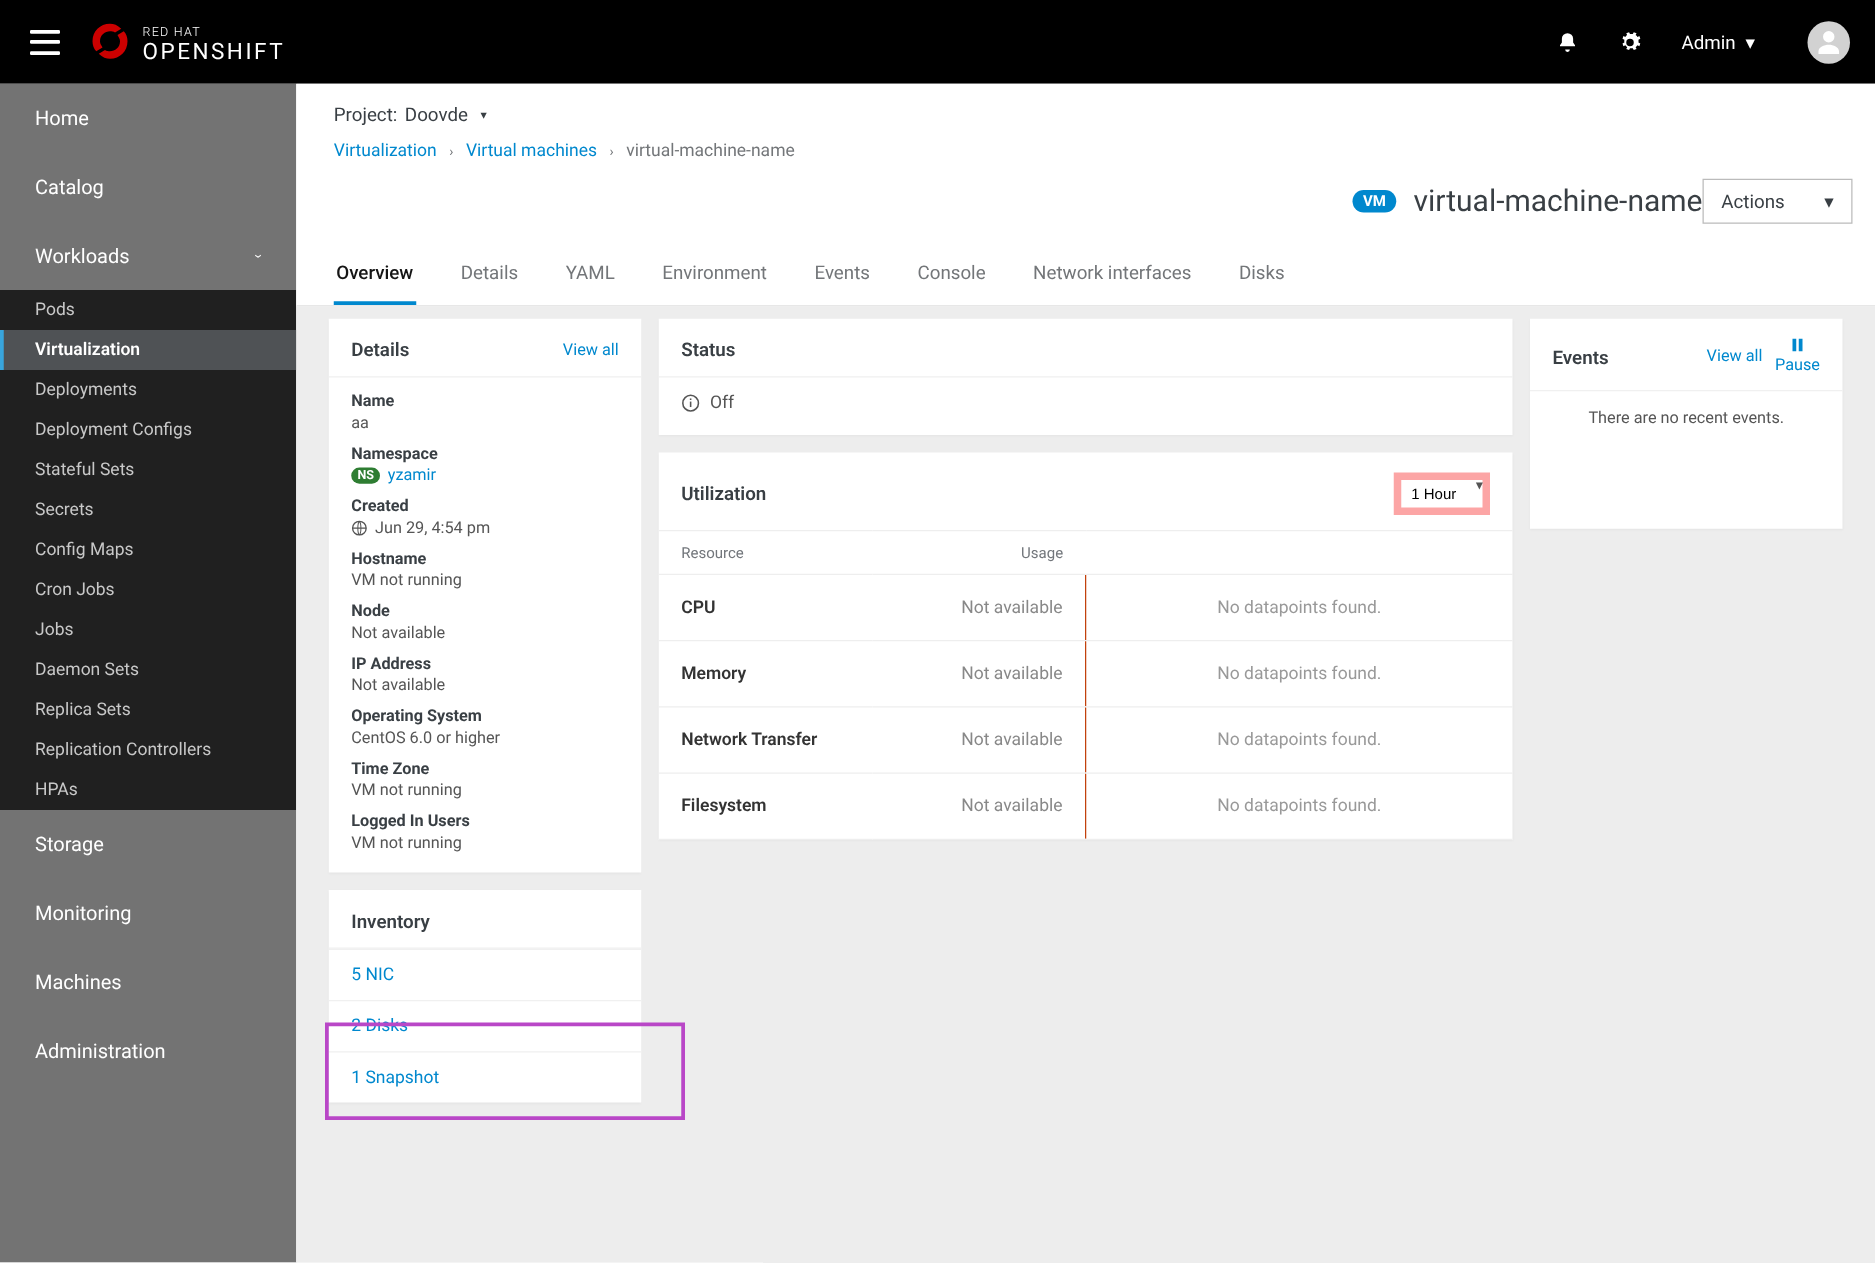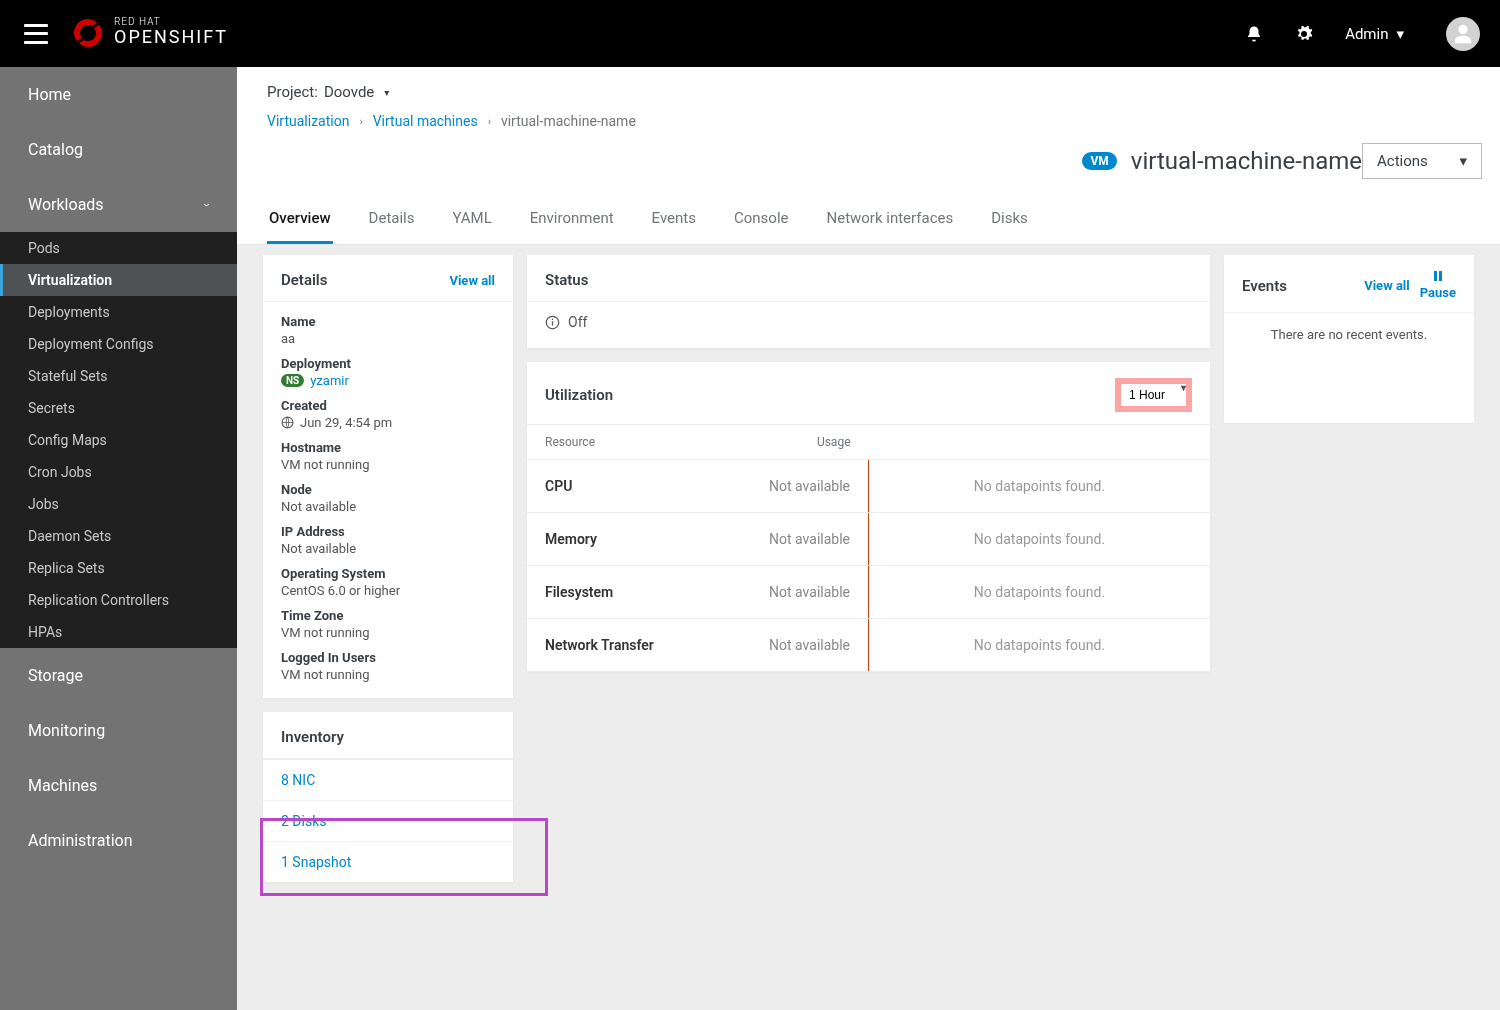--- a/index.html
+++ b/index.html
@@ -8,21 +8,21 @@
     font-size: 14px; color: #393f44; background: #fff;
     width: 1500px; height: 1010px; overflow: hidden;
   }
   
   .topbar {
     height: 67px; background: #000; display: flex; align-items: center;
     padding: 0 20px 0 24px; color: #fff;
   }
   .hamburger { width: 24px; height: 20px; display:flex; flex-direction:column; justify-content:space-between; cursor:pointer; margin-right:22px;}
   .hamburger span { display:block; height:3px; background:#fff; border-radius:1px;}
-  .logo { display:flex; align-items:flex-start; gap:8px; }
+  .logo { display:flex; align-items:flex-end; gap:8px; }
   .logo svg { flex-shrink:0; }
   .logo-text { font-weight:300; letter-spacing:.5px; font-size:15px; line-height:1.1;}
   .logo-text .rh { font-size:10px; letter-spacing:1px; display:block;}
   .logo-text .os { font-size:18px; font-weight:400; letter-spacing:2px;}
   .topbar-spacer { flex:1; }
   .topbar-icons { display:flex; align-items:center; gap:32px; }
   .topbar-icons svg { fill:#fff; }
   .admin-sel { display:flex; align-items:center; gap:8px; font-size:15px; cursor:pointer;}
   .avatar { width:34px; height:34px; border-radius:50%; background:#d2d2d2; display:flex; align-items:center; justify-content:center; margin-left:10px;}
   .avatar svg { fill:#fff;}
@@ -50,21 +50,21 @@
   .vm-badge { background:#0088ce; color:#fff; font-size:12px; font-weight:700; padding:2px 8px; border-radius:10px;}
   .page-title { font-size:24px; font-weight:400;}
   .actions-btn { border:1px solid #bbb; background:#fff; padding:8px 14px; min-width:120px; text-align:left; font-size:15px; display:flex; justify-content:space-between; align-items:center; cursor:pointer;}
   .tabs { display:flex; border-bottom:1px solid #e7e7e7; padding:0 30px; gap:34px;}
   .tab { padding:12px 2px 14px; font-size:15px; color:#737679; cursor:pointer; border-bottom:3px solid transparent;}
   .tab.active { color:#151515; border-bottom-color:#0088ce; font-weight:500;}
   
   .dash { padding:10px 26px 30px; display:grid; grid-template-columns: 250px 1fr 250px; gap:14px; align-items:flex-start;}
   .card { background:#fff; box-shadow:0 1px 2px rgba(0,0,0,.04);}
   .card-h { padding:16px 18px 12px; font-size:15px; font-weight:600; display:flex; justify-content:space-between; align-items:center; border-bottom:1px solid #f0f0f0;}
-  .card-h .link { font-size:13px; color:#0088ce; font-weight:700; cursor:pointer; display:flex; align-items:center; gap:10px;}
+  .card-h .link { font-size:13px; color:#0088ce; font-weight:400; cursor:pointer; display:flex; align-items:center; gap:10px;}
   .card-body { padding:12px 18px 16px; }
   .detail-lbl { font-size:13px; font-weight:700; margin-top:10px;}
   .detail-lbl:first-child{margin-top:0;}
   .detail-val { font-size:13px; color:#555; display:flex; align-items:center; gap:6px; margin-top:2px;}
   .ns-badge { background:#2e7d32; color:#fff; font-size:10px; font-weight:700; padding:1px 5px; border-radius:8px;}
   .ns-link { color:#0088ce;}
   .col2 { display:flex; flex-direction:column; gap:14px;}
   .status-body { padding:12px 18px 18px; display:flex; align-items:center; gap:8px; color:#555;}
   .util-card .card-h { border-bottom:none; }
   .util-h-right select, .range-sel { border:6px solid #fca5a5; padding:4px 20px 4px 8px; font-size:12px; cursor:pointer; background:#fff; appearance:none; position:relative;}
@@ -198,21 +198,21 @@
 
       <div class="left-col">
         <div class="card">
           <div class="card-h">
             <span>Details</span>
             <span class="link">View all</span>
           </div>
           <div class="card-body">
             <div class="detail-lbl">Name</div>
             <div class="detail-val">aa</div>
-            <div class="detail-lbl">Deployment</div>
+            <div class="detail-lbl">Namespace</div>
             <div class="detail-val">
               <span class="ns-badge">NS</span>
               <span class="ns-link">yzamir</span>
             </div>
             <div class="detail-lbl">Created</div>
             <div class="detail-val">
               <span class="globe-icon">
                 <svg width="13" height="13" viewBox="0 0 24 24" fill="#555">
                     <circle cx="12" cy="12" r="10" fill="none" stroke="#555" stroke-width="2"></circle>
                     <path d="M2 12h20M12 2c3 3 3 17 0 20M12 2c-3 3-3 17 0 20" stroke="#555" stroke-width="1.5" fill="none"></path>
@@ -233,21 +233,21 @@
             <div class="detail-lbl">Logged In Users</div>
             <div class="detail-val">VM not running</div>
           </div>
         </div>
 
         <div class="card inv-card" style="position:relative;">
           <div class="card-h">
             <span>Inventory</span>
           </div>
           <div class="inv-body">
-            <div class="inv-item">8 NIC</div>
+            <div class="inv-item">5 NIC</div>
             <div class="inv-item">2 Disks</div>
             <div class="inv-item" style="position:relative;">1 Snapshot</div>
           </div>
           <div class="highlight-box" style="top:auto; bottom:-14px; left:0; margin:0; margin-left:-3px;"></div>
         </div>
       </div>
 
       <div class="col2">
         <div class="card">
           <div class="card-h">
@@ -285,26 +285,26 @@
                 <td class="name">CPU</td>
                 <td class="usage">Not available</td>
                 <td class="chart">No datapoints found.</td>
               </tr>
               <tr>
                 <td class="name">Memory</td>
                 <td class="usage">Not available</td>
                 <td class="chart">No datapoints found.</td>
               </tr>
               <tr>
-                <td class="name">Filesystem</td>
+                <td class="name">Network Transfer</td>
                 <td class="usage">Not available</td>
                 <td class="chart">No datapoints found.</td>
               </tr>
               <tr>
-                <td class="name">Network Transfer</td>
+                <td class="name">Filesystem</td>
                 <td class="usage">Not available</td>
                 <td class="chart">No datapoints found.</td>
               </tr>
             </tbody>
           </table>
         </div>
       </div>
 
       <div>
         <div class="card">

